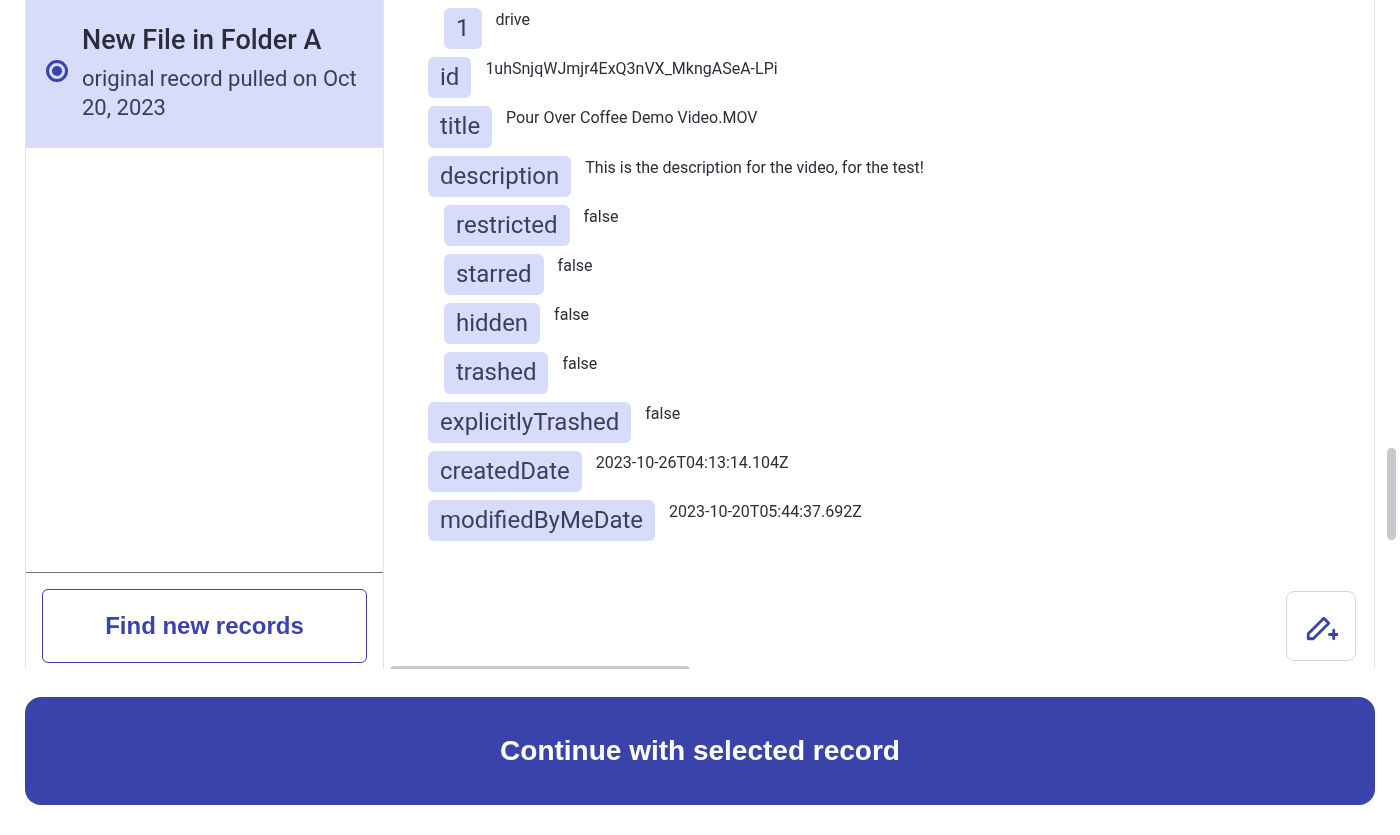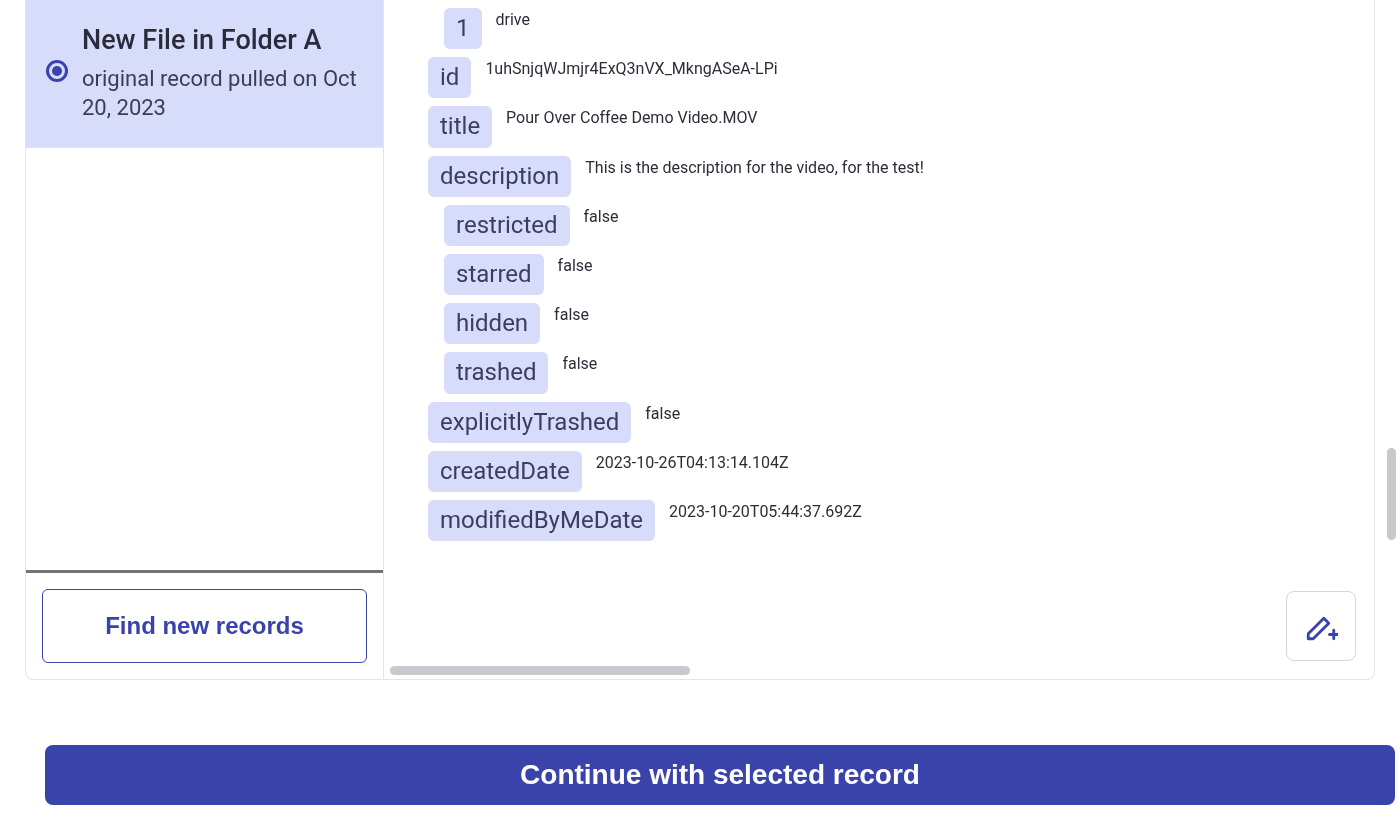--- a/index.html
+++ b/index.html
@@ -77,21 +77,21 @@
     margin-bottom: 6px;
     line-height: 1.25;
   }
   .record-sub {
     color: #3d3d52;
     font-size: 22px;
     line-height: 1.35;
   }
   .sidebar-footer {
     padding: 16px;
-    border-top: 3px solid #737373;
+    border-top: 1px solid #737373;
     margin-top: 32px;
   }
   .find-btn {
     width: 100%;
     padding: 22px 10px;
     border: 1px solid #3a43a9;
     background: #fff;
     color: #3a43a9;
     font-size: 24px;
     font-weight: 600;
@@ -149,24 +149,23 @@
   .continue-bar {
     padding: 28px 25px 30px 25px;
   }
   .continue-btn {
     width: 100%;
     background: #3a43a9;
     color: #fff;
     border: none;
     font-size: 28px;
     font-weight: 600;
-    padding: 14px;
-    border-radius: 8px;
-    cursor: pointer;
-    margin-left: 20px;
+    padding: 38px;
+    border-radius: 16px;
+    cursor: pointer;
   }
   
   .hscroll {
     position: absolute;
     left: 6px;
     bottom: 4px;
     width: 300px;
     height: 9px;
     background: #c8c8cf;
     border-radius: 5px;

